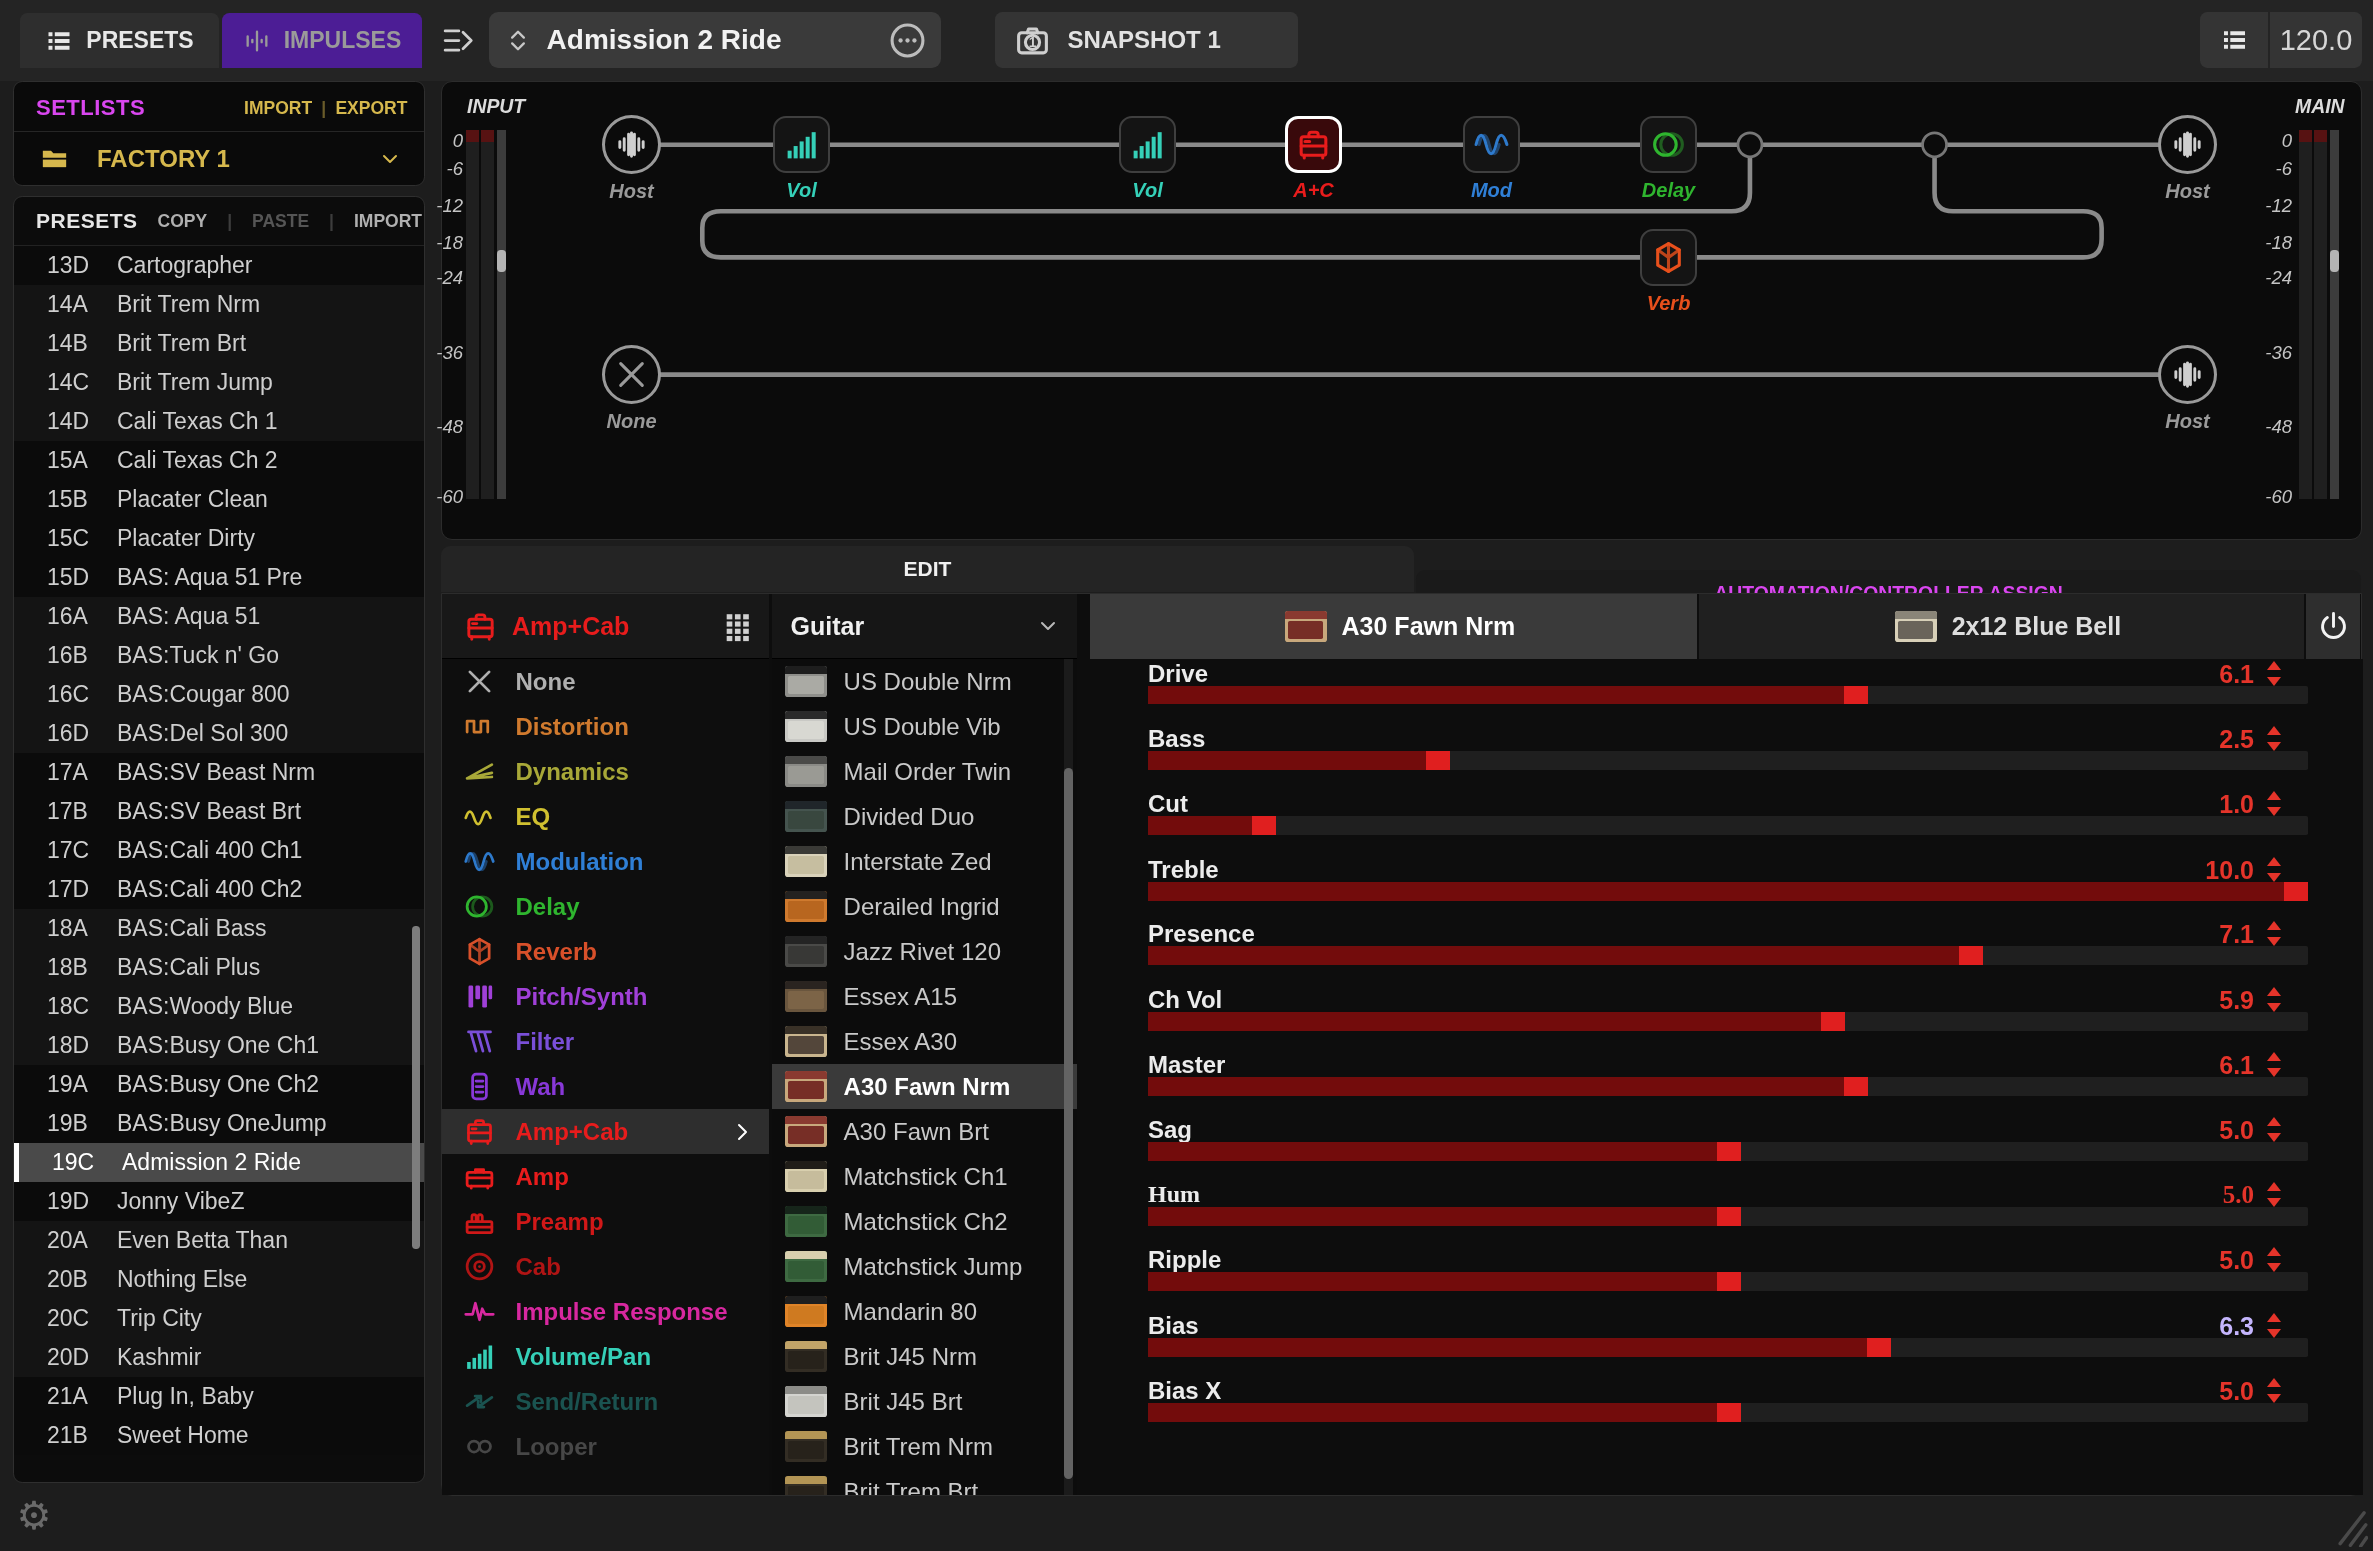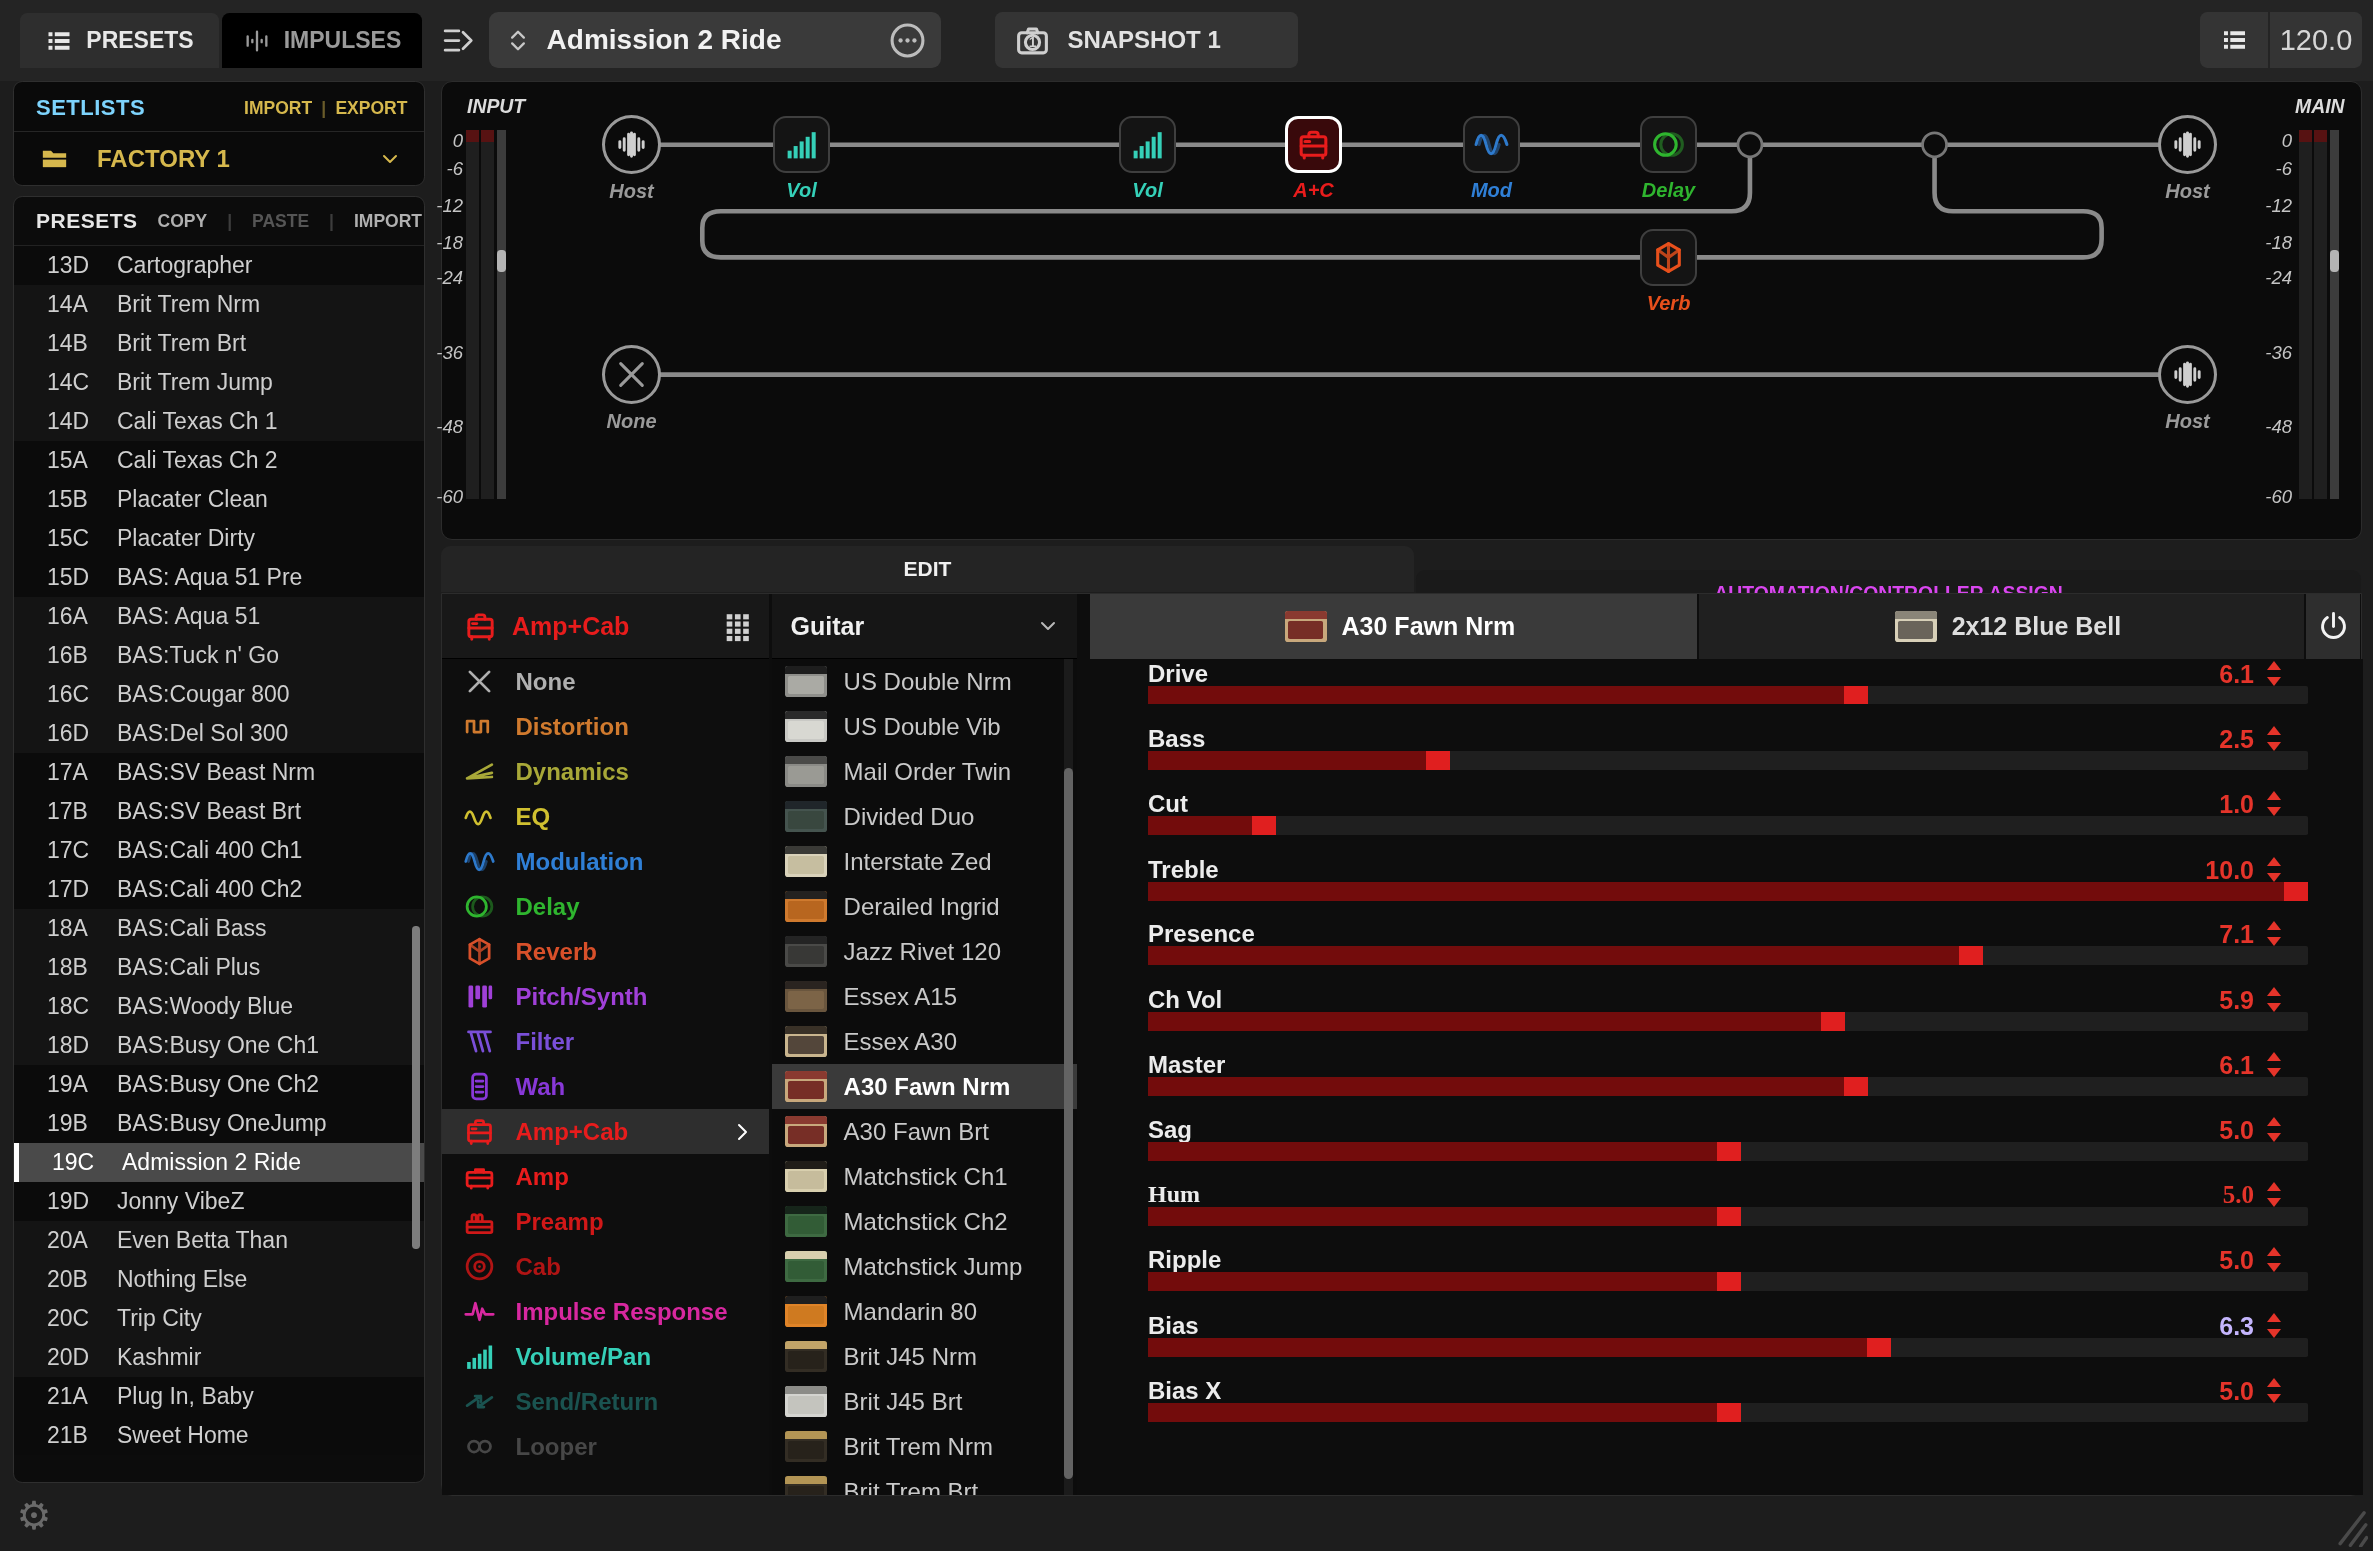--- a/index.html
+++ b/index.html
@@ -7,42 +7,42 @@
        font-family:"Liberation Sans",sans-serif;color:#ddd;-webkit-font-smoothing:antialiased;}
   .abs{position:absolute;}
   .ic{display:inline-block;line-height:0;}
   .ic svg{width:100%;height:100%;}
 
   
   #topbar{left:0;top:0;width:2374px;height:81px;background:#242424;}
   .toptab{top:13px;height:55px;display:flex;align-items:center;justify-content:center;gap:13px;
           font-weight:700;font-size:23px;border-radius:7.4px 7.4px 0 0;cursor:pointer;}
   #tab-presets{left:20px;width:199px;background:#2e2e2e;color:#e8e8e8;}
-  #tab-impulses{left:222px;width:200px;background:#000000;color:#9a9a9a;}
+  #tab-impulses{left:222px;width:200px;background:#4c1d95;color:#9a9a9a;}
   .toptab .ic{width:28px;height:28px;}
   #sbtoggle{left:439px;top:24px;width:37px;height:33px;color:#cfcfcf;}
   #presetbox{left:489px;top:12px;width:452px;height:56px;background:#3a3a3a;border-radius:9.2px;
              display:flex;align-items:center;}
   #presetbox .updn{width:28px;height:31px;margin-left:14.8px;color:#c8c8c8;}
   #preset-title{margin-left:14.8px;font-size:28px;font-weight:700;color:#f2f2f2;flex:1;}
   #preset-menu{width:37px;height:37px;margin-right:14.8px;color:#bdbdbd;}
   #snapbtn{left:995px;top:12px;width:303px;height:56px;background:#343434;border-radius:7.4px;
            display:flex;align-items:center;gap:14.8px;color:#e2e2e2;font-weight:700;font-size:24px;}
   #snapbtn .ic{width:41px;height:37px;margin-left:16.6px;color:#cfcfcf;}
   #listbtn{left:2200px;top:12px;width:68px;height:56px;background:#343434;border-radius:7.4px 0 0 7.4px;
            display:flex;align-items:center;justify-content:center;color:#e8e8e8;}
   #listbtn .ic{width:31px;height:28px;}
   #tempobtn{left:2270px;top:12px;width:92px;height:56px;background:#343434;border-radius:0 7.4px 7.4px 0;
             display:flex;align-items:center;justify-content:center;font-size:29px;color:#d6d6d6;font-weight:400;}
 
   
   #setlists{left:13px;top:81px;width:412px;height:105px;background:#0a0a0a;border:0.9px solid #2f2f2f;
             border-radius:9.2px;box-sizing:border-box;}
   #sl-head{left:0;top:0;width:100%;height:50px;border-bottom:0.9px solid #262626;box-sizing:border-box;}
-  #sl-title{left:22px;top:13px;font-size:22px;font-weight:700;color:#7dd3fc;letter-spacing:0.5px;}
+  #sl-title{left:22px;top:13px;font-size:22px;font-weight:700;color:#d946ef;letter-spacing:0.5px;}
   #sl-actions{right:16.6px;top:15.7px;font-size:17.5px;font-weight:700;color:#d6b84d;}
   #sl-actions .sep{color:#6a5c2a;margin:0 9.2px;}
   #sl-row{left:0;top:50px;width:100%;height:54px;display:flex;align-items:center;cursor:pointer;}
   #sl-row .folder{width:33px;height:28px;margin-left:24px;color:#d6b84d;}
   #setlist-name{margin-left:26px;font-size:24px;font-weight:700;color:#d6b84d;flex:1;}
   #sl-row .chev{width:28px;height:24px;margin-right:20px;color:#d6b84d;}
 
   #presetspanel{left:13px;top:196px;width:412px;height:1287px;background:#0c0c0c;border:0.9px solid #2f2f2f;
                 border-radius:9.2px;box-sizing:border-box;overflow:hidden;}
   #pr-head{left:0;top:0;width:100%;height:49px;border-bottom:0.9px solid #222;box-sizing:border-box;

